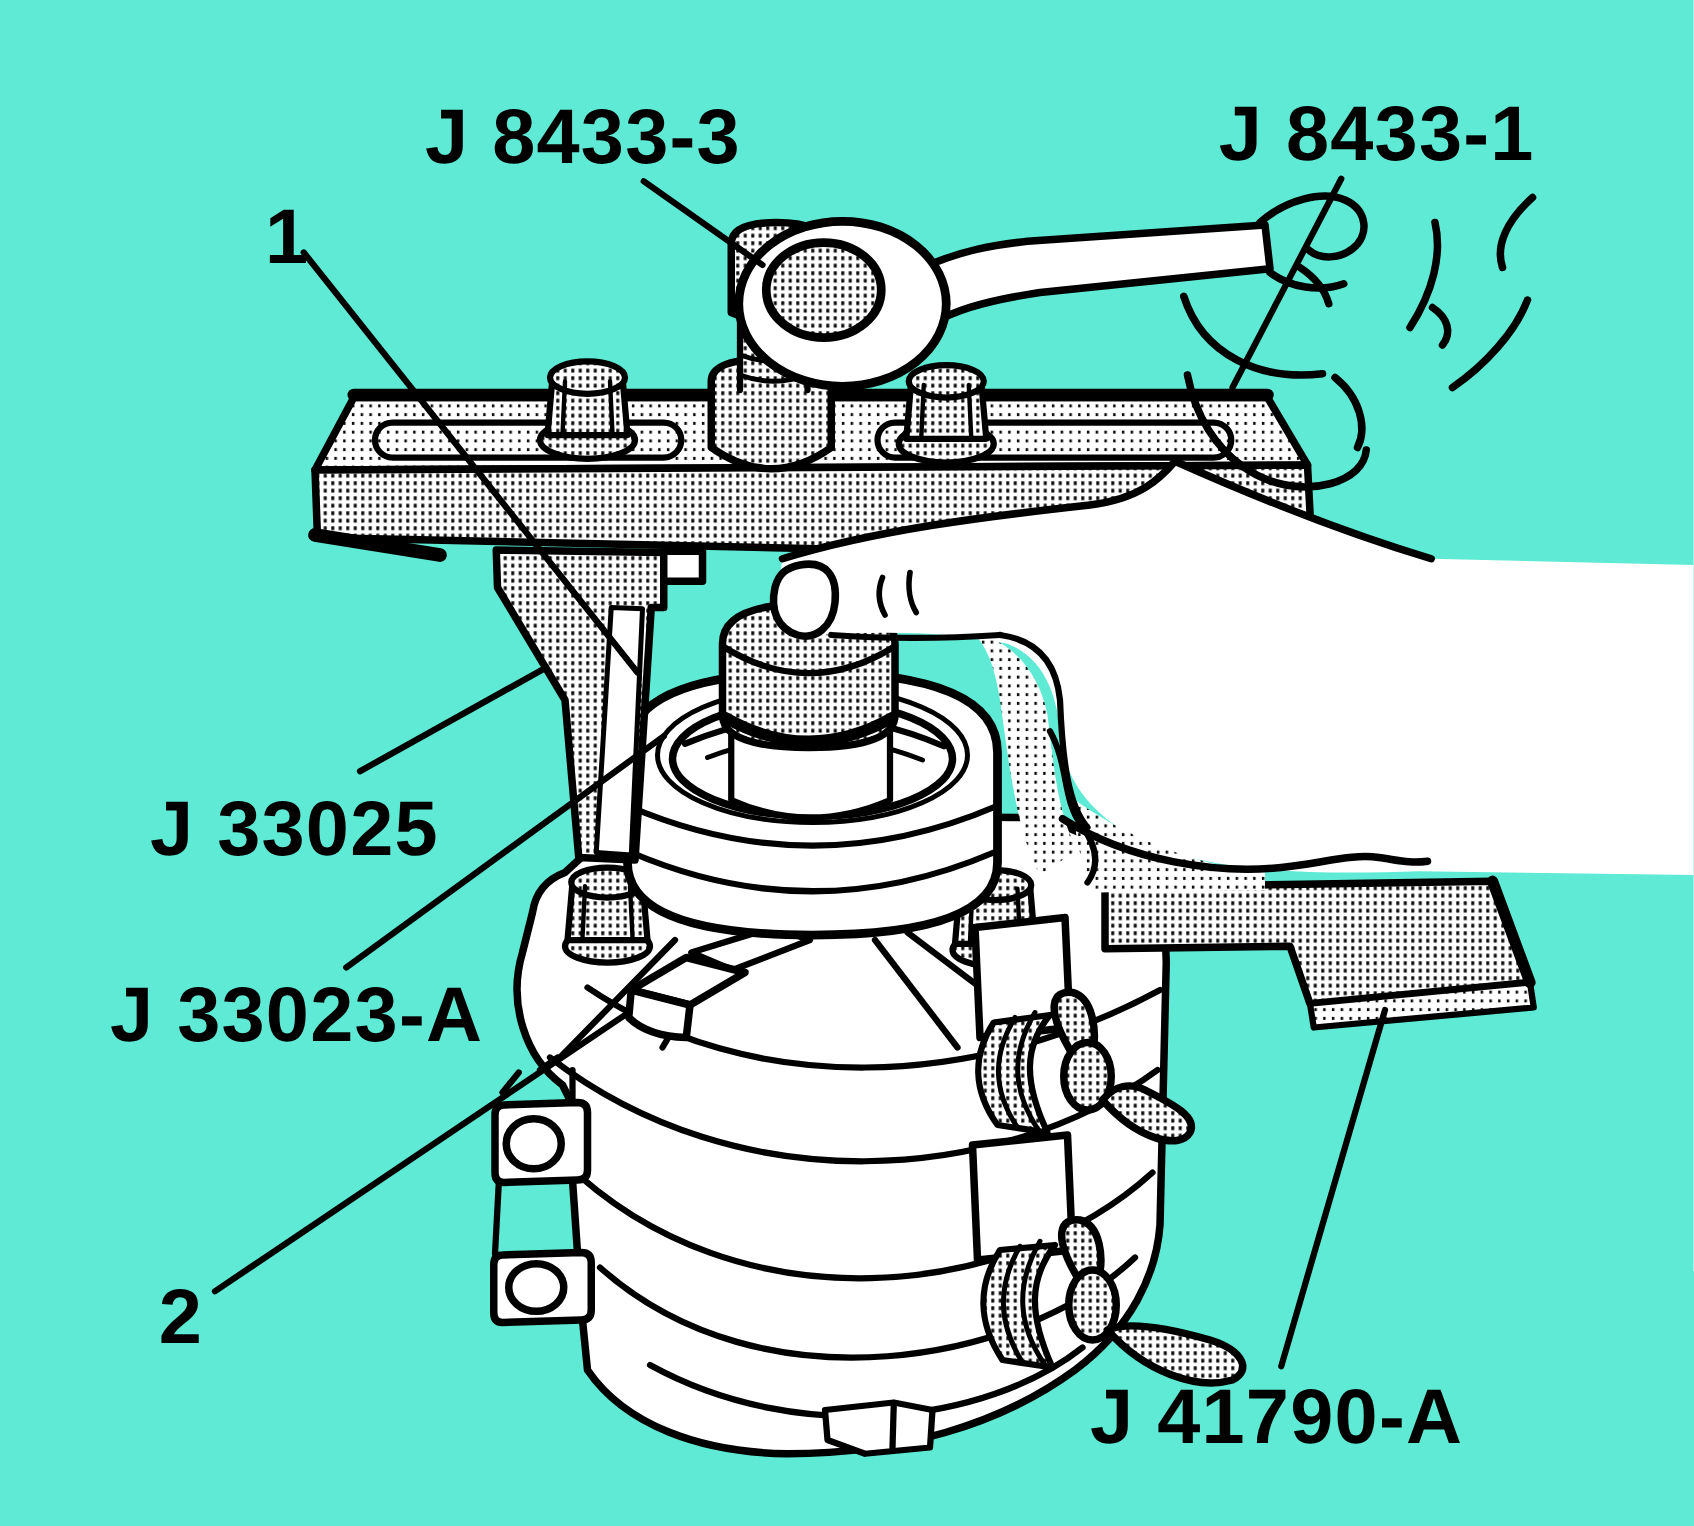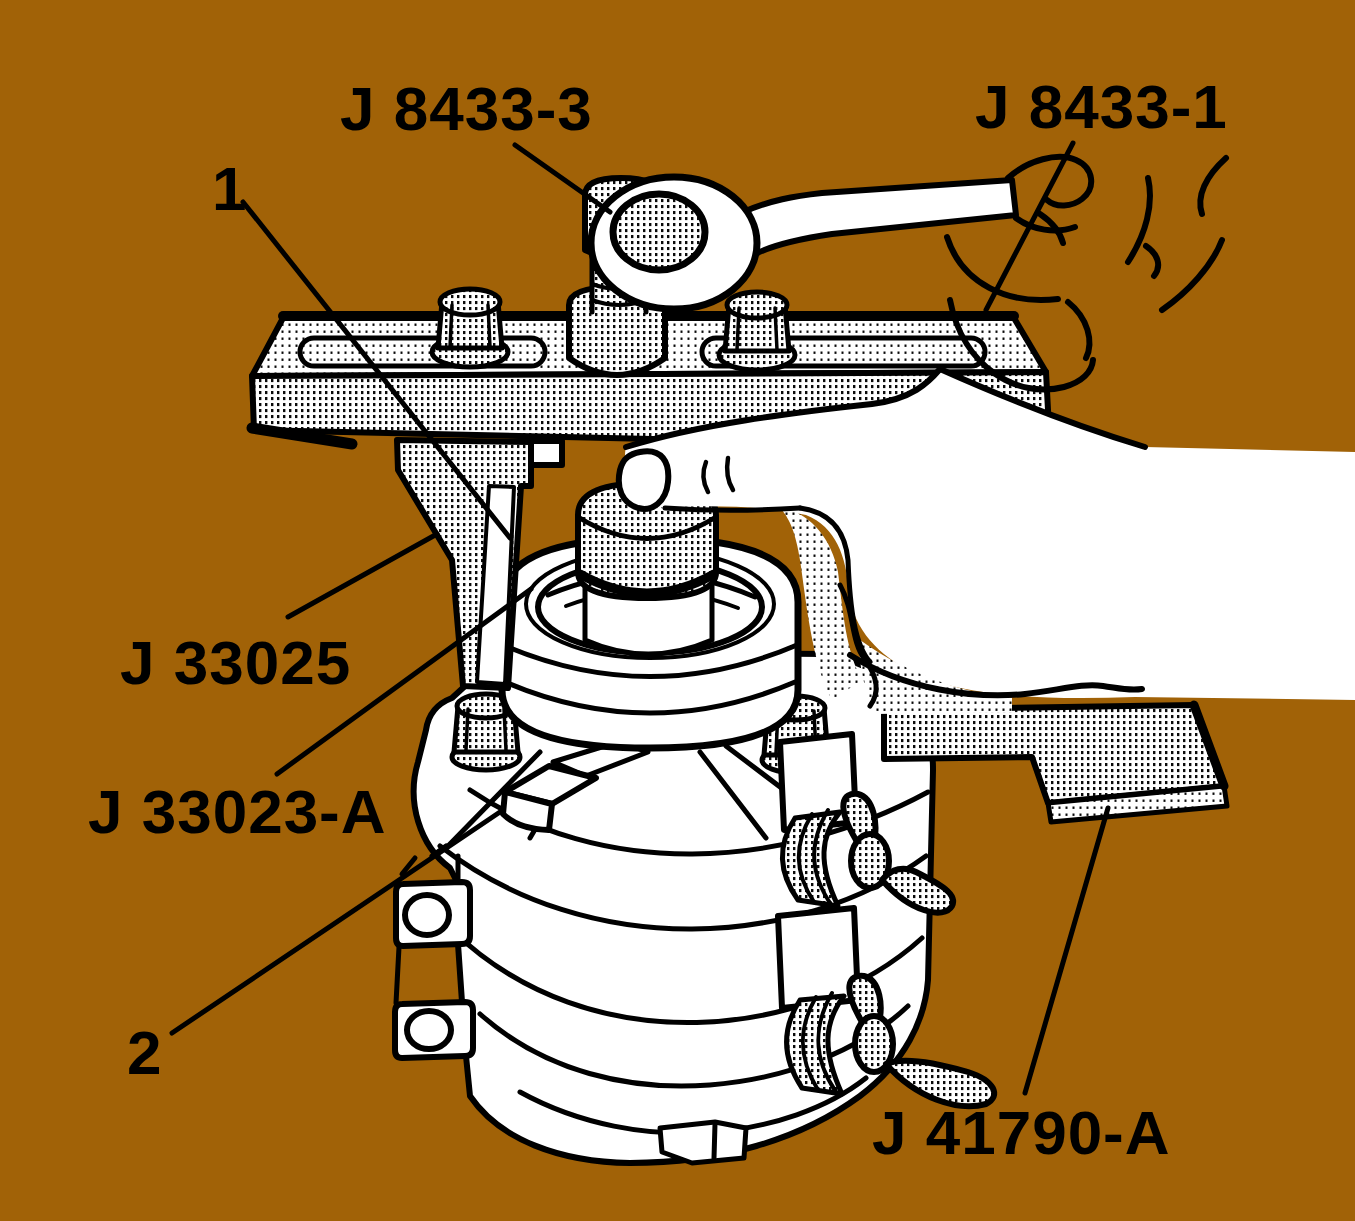--- a/index.html
+++ b/index.html
@@ -1,16 +1,16 @@
 <!DOCTYPE html>
 <html><head>
 <meta charset="utf-8">
 <style>
   html,body{margin:0;padding:0;background:#ffffff;}
-  .canvas{position:relative;width:1355px;height:1221px;background:#a16207;overflow:hidden;}
+  .canvas{position:relative;width:1355px;height:1221px;background:#5eead4;overflow:hidden;}
   svg{display:block;}
   text.callout{font-family:"Liberation Sans",sans-serif;font-weight:bold;font-size:62px;fill:#000;letter-spacing:1px;}
 </style>
 </head>
 <body>
 
 <div class="canvas">
 <svg width="1355" height="1221" viewBox="0 0 1355 1221">
   <defs>
     <pattern id="stip" width="6" height="6" patternUnits="userSpaceOnUse">

